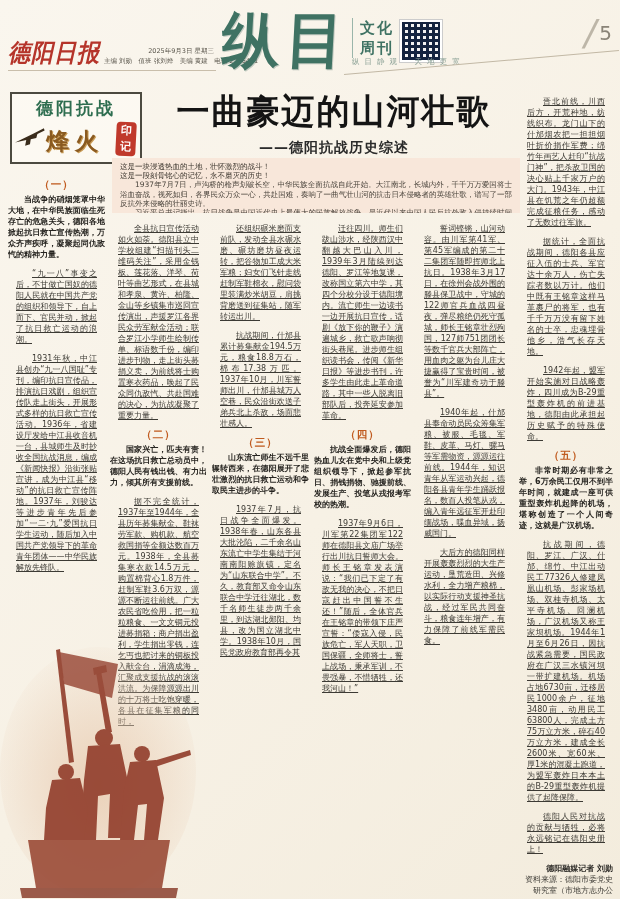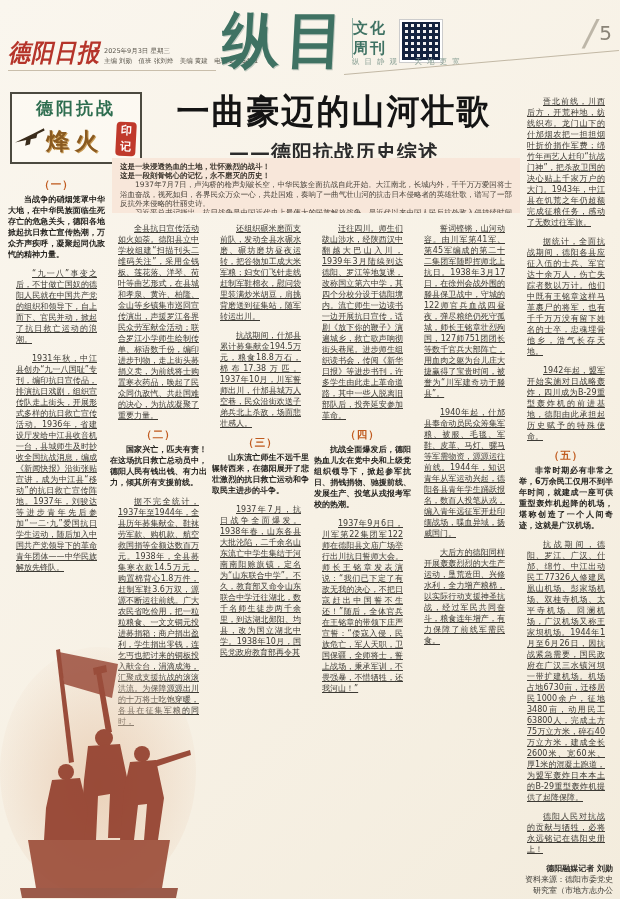--- a/index.html
+++ b/index.html
@@ -6,25 +6,25 @@
   #page{position:relative;width:620px;height:899px;margin:0 auto;overflow:hidden;
         background:linear-gradient(135deg,#faf6ee 0%,#f7f1e5 55%,#f3ecdd 100%);
         font-family:"DejaVu Sans","Liberation Sans",sans-serif;color:#3a3832;
         box-shadow:0 0 6px rgba(0,0,0,.25);}
   
   .hdr{position:absolute;left:0;top:0;width:620px;height:86px;}
   .masthead{position:absolute;left:8px;top:38px;font-family:"DejaVu Serif","Liberation Serif",serif;
         font-size:22px;font-weight:bold;font-style:italic;color:#b5342a;letter-spacing:1px;
         transform:scaleY(1.12);}
   .mast-rule{position:absolute;left:8px;top:70px;width:208px;height:1px;background:#c9beab;}
-  .dateline{position:absolute;left:104px;top:46px;font-size:6.5px;line-height:10px;color:#5a564c;white-space:nowrap;}
+  .dateline{position:absolute;left:104px;top:46px;font-size:6.5px;line-height:10px;color:#5a564c;white-space:nowrap;text-align:center;}
   .banner-title{position:absolute;left:222px;top:2px;font-family:"DejaVu Serif","Liberation Serif",serif;
         font-size:58px;font-weight:bold;color:#3f7263;letter-spacing:6px;transform:skewX(-3deg) scaleY(1.05);
         text-shadow:1px 1px 0 rgba(40,80,70,.25);}
-  .banner-sub{position:absolute;left:352px;top:18px;border-left:1px solid #9ab5aa;
+  .banner-sub{position:absolute;left:352px;top:18px;border-left:1px solid #9ab5aa;padding-left:7px;
         font-size:15px;line-height:20px;color:#3f7263;font-weight:bold;letter-spacing:2px;}
   .qr{position:absolute;left:400px;top:20px;width:38px;height:38px;background:#fff;border:2px solid #fff;
         box-shadow:0 0 0 1px #ccc;}
   .qr-inner{width:100%;height:100%;
         background:
          repeating-linear-gradient(0deg,#13233f 0 3px,transparent 3px 6px),
          repeating-linear-gradient(90deg,#13233f 0 3px,#f2f2f2 3px 6px);}
   .slogan{position:absolute;left:352px;top:57px;font-size:7.5px;letter-spacing:5px;color:#8ba196;white-space:nowrap;font-family:Liberation Mono, monospace;}
   .diag{position:absolute;left:344px;top:74px;width:276px;height:1px;background:#c2b8a5;transform:rotate(-5deg);transform-origin:left center;}
   .pagenum{position:absolute;right:8px;top:12px;color:#a8a296;}
@@ -38,26 +38,26 @@
   .topic-fh{position:absolute;left:30px;top:6px;font-family:"DejaVu Serif","Liberation Serif",serif;
         font-size:23px;font-weight:bold;color:#8a5a20;letter-spacing:6px;text-shadow:1px 1px 0 #c79a55;text-align:right;}
   .seal{position:absolute;right:0;top:2px;width:20px;height:34px;background:#c0392b;border-radius:4px;
         color:#fff;font-size:11px;font-weight:bold;line-height:16px;text-align:center;transform:rotate(3deg);
         padding-top:1px;box-sizing:border-box;}
   .rifle{position:absolute;left:-2px;top:10px;transform:rotate(-18deg);}
   
   .headline{position:absolute;left:148px;top:90px;width:372px;text-align:center;color:#141414;}
   .headline h1{margin:0;font-size:33px;letter-spacing:2px;font-weight:bold;
         font-family:"DejaVu Sans","Liberation Sans",sans-serif;transform:scaleY(1.04);}
-  .headline h2{margin:4px 0 0;font-size:20px;font-weight:bold;color:#2b2b2b;letter-spacing:1px;}
+  .headline h2{margin:4px 0 0;font-size:14px;font-weight:bold;color:#2b2b2b;letter-spacing:1px;}
   
   .intro{position:absolute;left:112px;top:158px;width:408px;height:55px;background:#f8e7da;
         padding:4px 8px;box-sizing:border-box;font-size:7.5px;line-height:9.2px;color:#4a443c;
         overflow:hidden;text-align:justify;}
-  .intro .bold{font-weight:bold;color:#3c362e;}
+  .intro .bold{font-weight:normal;color:#3c362e;}
   .intro .ip{text-indent:2em;}
   
   .col{position:absolute;width:97px;font-size:8px;line-height:11px;text-align:justify;
         overflow:hidden;color:#3c3a34;}
   #col1{left:8px;  top:172px;height:442px;}
   #col2{left:110px;top:215px;height:660px;}
   #col3{left:212px;top:215px;height:660px;}
   #col4{left:314px;top:215px;height:660px;}
   #col5{left:416px;top:215px;height:660px;}
   #col6{left:519px;top:88px; height:806px;width:94px;}

